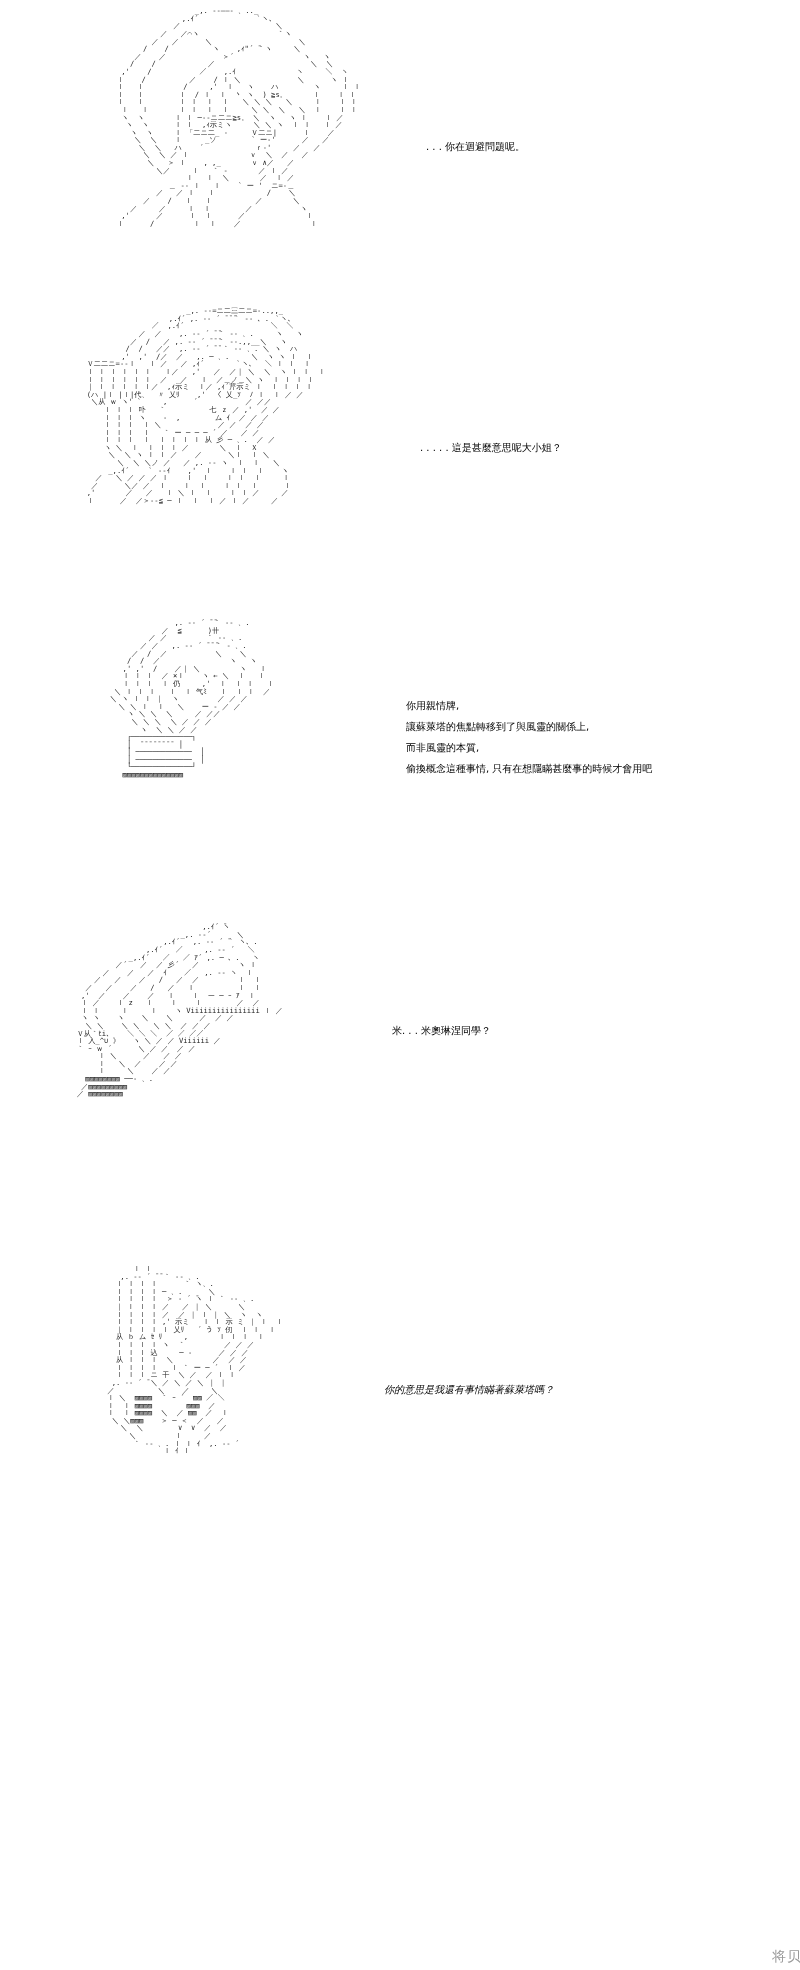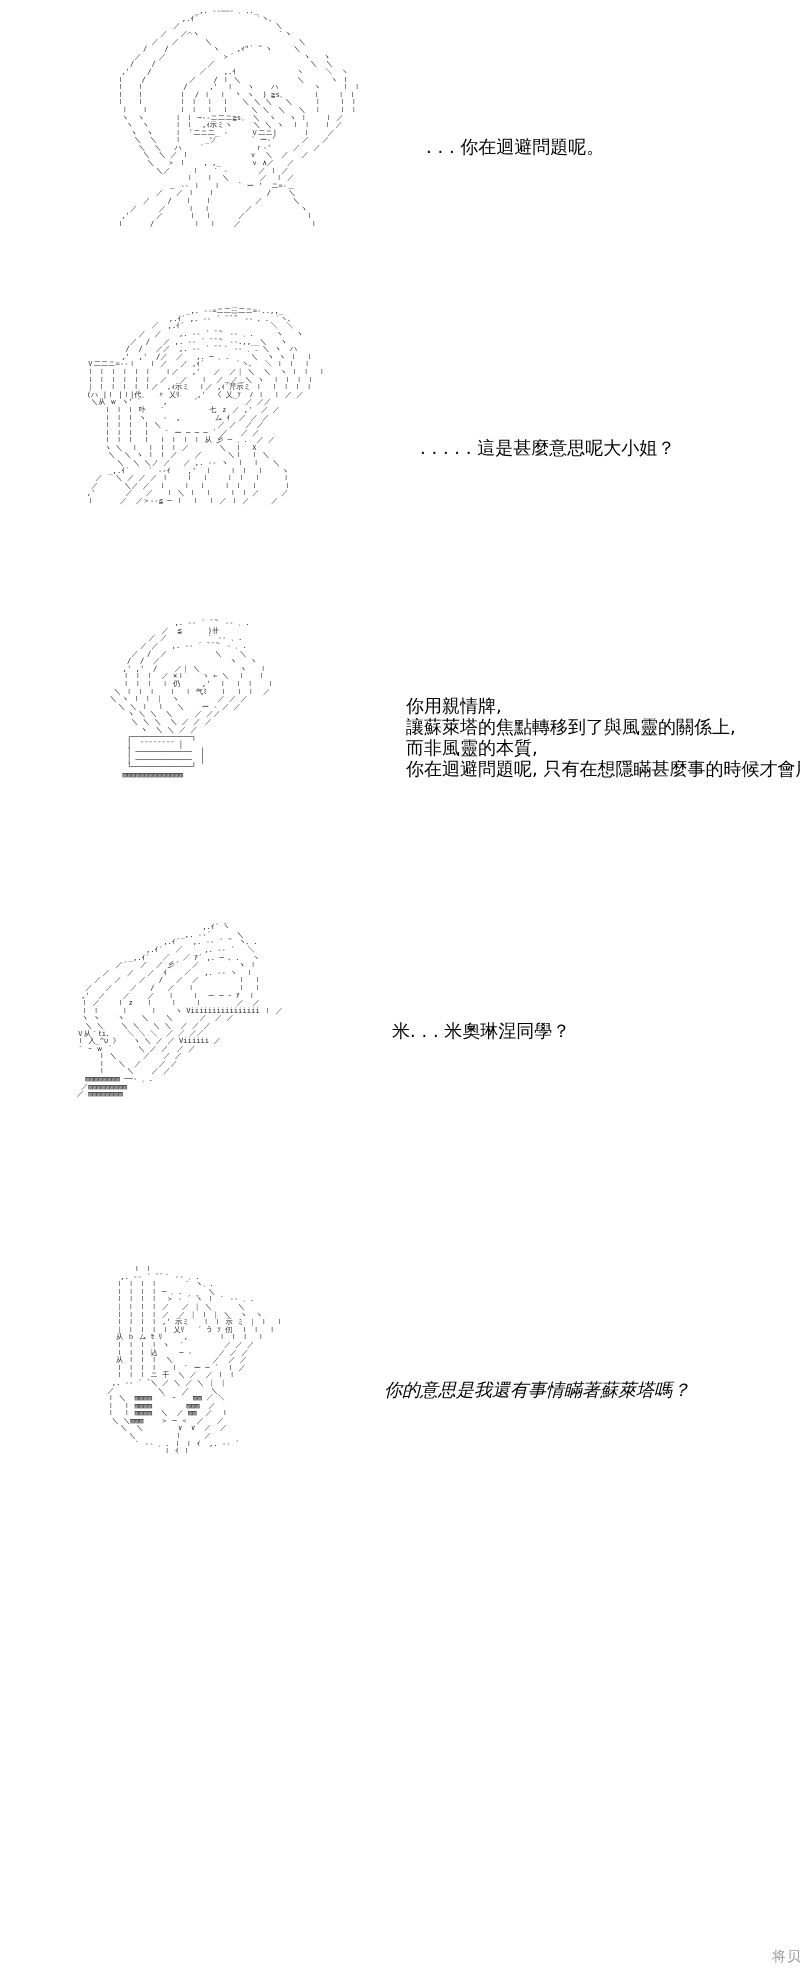--- a/index.html
+++ b/index.html
@@ -30,21 +30,21 @@
     white-space: pre;
     font-size: 7.2px;
     line-height: 7.6px;
     letter-spacing: 0px;
     color: #1a1a1a;
     position: absolute;
   }
   .dialogue {
     position: absolute;
     font-family: "DejaVu Sans", sans-serif;
-    font-size: 18px;
+    font-size: 10px;
     line-height: 21px;
     color: #000000;
     white-space: pre-wrap;
   }
   .watermark {
     position: absolute;
     right: 16px;
     bottom: 4px;
     font-family: Liberation Serif, serif;
     font-size: 14px;
@@ -154,21 +154,21 @@
             ヽ  ＼ ＼ ／ ／
          ┌──────────────┐
          │  ̄ ̄ ̄ ̄ ̄ ̄ ̄ ̄  │
          │ ─────────────  │
          │ ─────────────  │
          └──────────────┘
         ▨▨▨▨▨▨▨▨▨▨▨▨▨▨</pre>
     <div class="dialogue">你用親情牌,
 讓蘇萊塔的焦點轉移到了與風靈的關係上,
 而非風靈的本質,
-你在迴避問題呢, 只有在想隱瞞甚麼事的時候才會用吧</div>
+偷換概念這種事情, 只有在想隱瞞甚麼事的時候才會用吧</div>
   </div>
 
   <div class="panel" id="panel-4">
     <pre class="aa">                               ,.ｲ´ ̄ヽ
                           _,. -‐´      ＼
                       ,.ｲ´   ,. -‐ ´ ̄｀ ヽ、.
                   ,.ｲ´   ／     ,. -‐ ´   ＼
               _,.ｲ´   ／   ／ ｱ´ ,. ─ 、.   ヽ
            ／´   ／  ／ 彡´   ／         ヽ ｌ
         ／    ／   ／  ｲ    ／   ,. -‐ ヽ  ｌ

